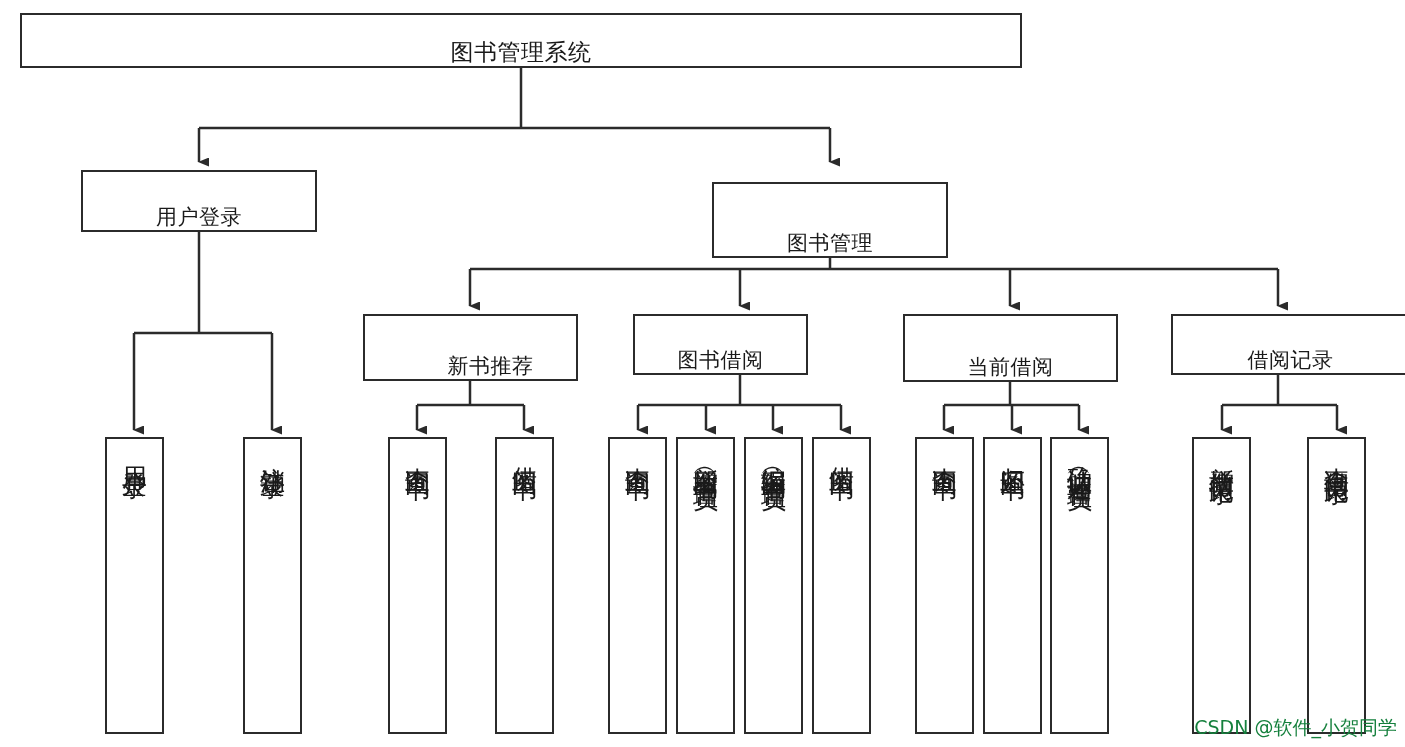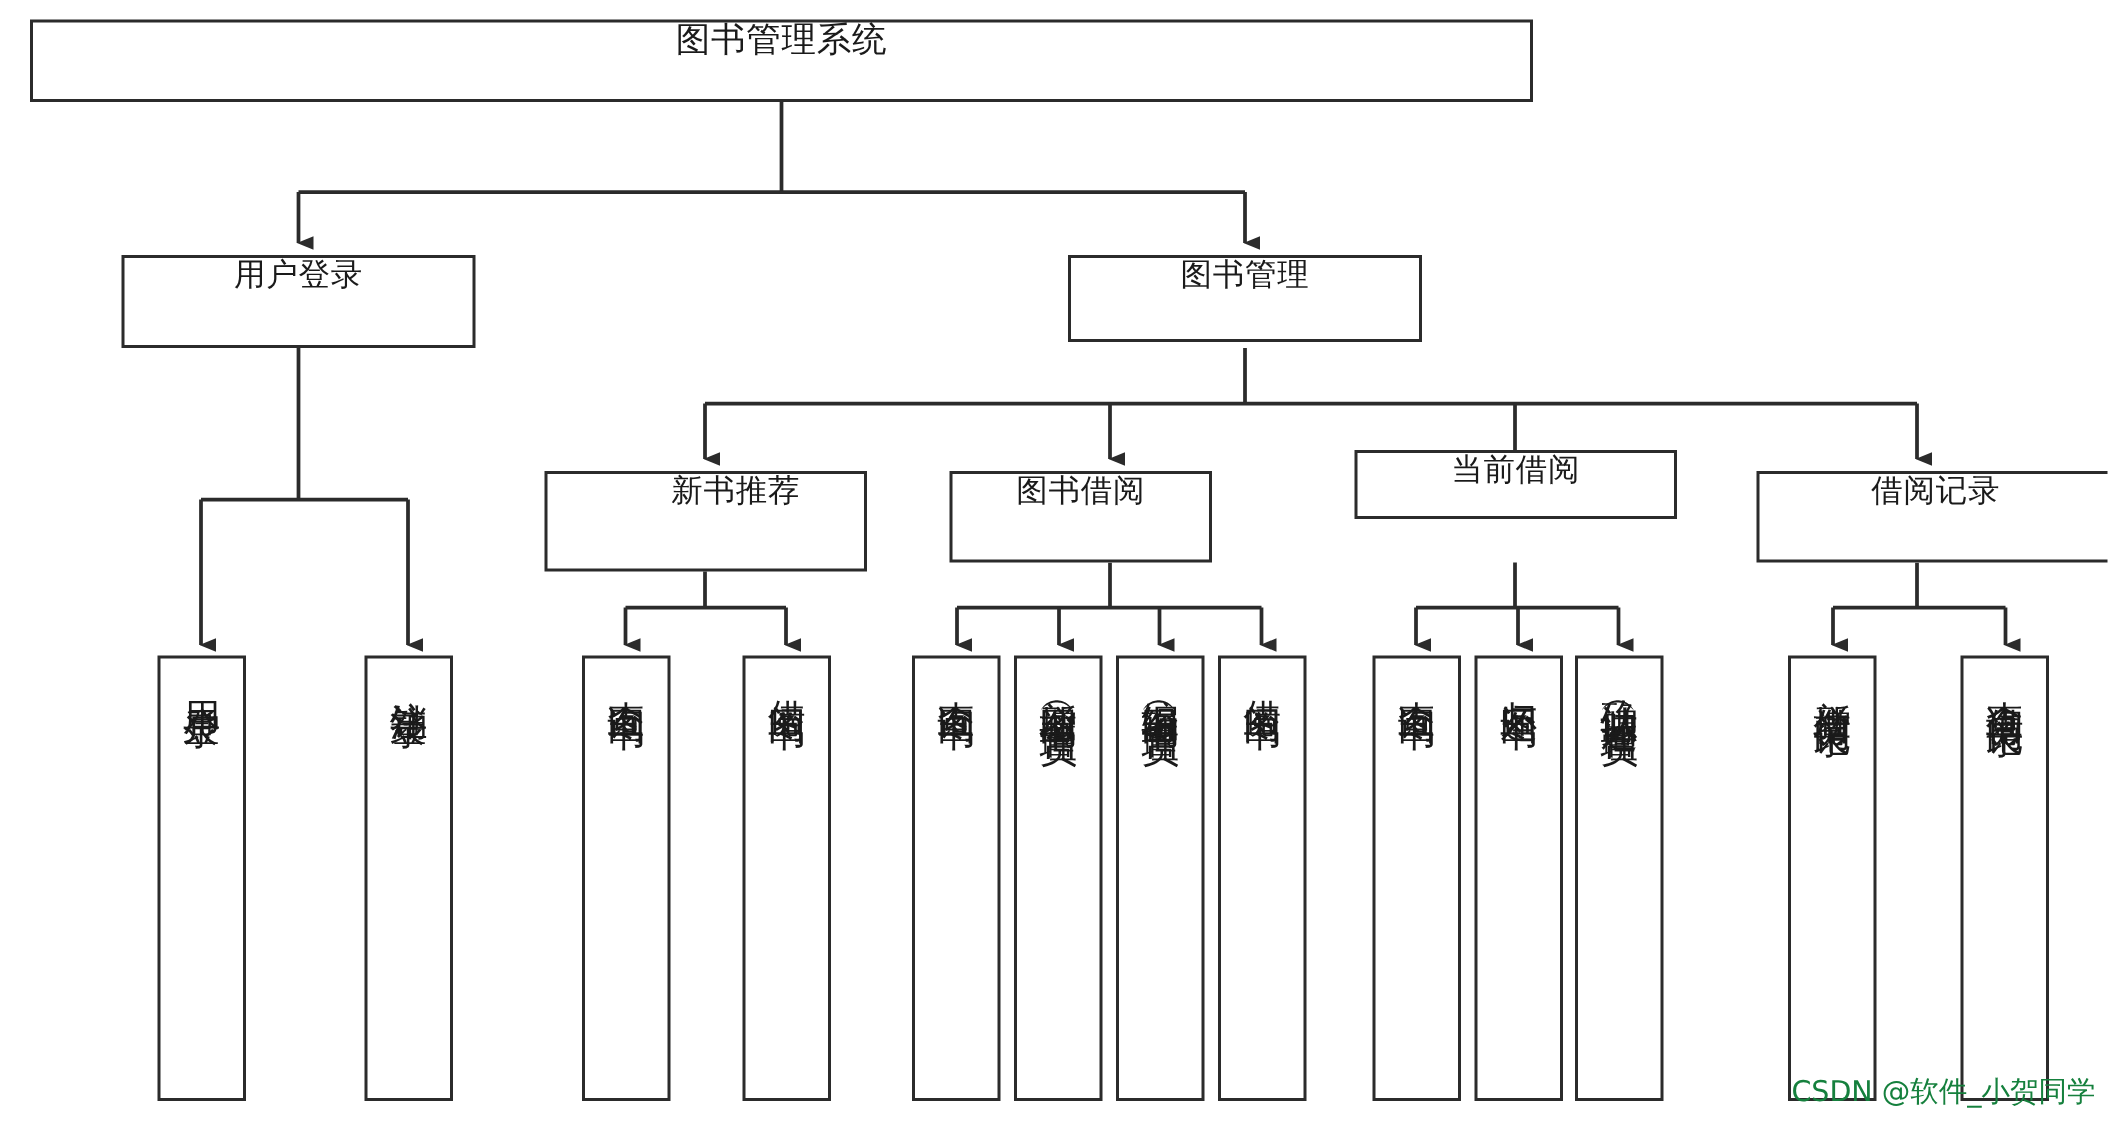--- a/index.html
+++ b/index.html
@@ -10,21 +10,21 @@
     overflow:hidden;
     position:relative;
   }
   #canvas{position:absolute;left:0;top:0;width:1405px;height:747px;}
   .node{
     position:absolute;
     box-sizing:border-box;
     border:2.5px solid #2b2b2b;
     background:#ffffff;
     display:flex;
-    align-items:flex-start;
+    align-items:flex-end;
     justify-content:center;
     color:#1a1a1a;
     z-index:3;
   }
   .node .lbl{
     display:block;
     text-align:center;
     line-height:1.12;
     letter-spacing:0.5px;
   }
@@ -112,31 +112,31 @@
     </g>
   </svg>
 
   <div class="node h-node" id="root" style="left:20px;top:13px;width:1002px;height:55px;">
     <span class="lbl">图书管理系统</span>
   </div>
 
   <div class="node h-node" style="left:81px;top:170px;width:236px;height:62px;">
     <span class="lbl">用户登录</span>
   </div>
-  <div class="node h-node" style="left:712px;top:170px;width:236px;height:58px;">
+  <div class="node h-node" style="left:712px;top:182px;width:236px;height:76px;">
     <span class="lbl">图书管理</span>
   </div>
 
   <div class="node h-node" style="left:363px;top:314px;width:215px;height:67px;padding-left:40px;">
     <span class="lbl">新书推荐</span>
   </div>
   <div class="node h-node" style="left:633px;top:314px;width:175px;height:61px;">
     <span class="lbl">图书借阅</span>
   </div>
-  <div class="node h-node" style="left:903px;top:300px;width:215px;height:46px;">
+  <div class="node h-node" style="left:903px;top:314px;width:215px;height:68px;">
     <span class="lbl">当前借阅</span>
   </div>
   <div class="node h-node" style="left:1171px;top:314px;width:239px;height:61px;">
     <span class="lbl">借阅记录</span>
   </div>
 
   <div class="node v-node" style="left:105px;top:437px;width:59px;height:297px;">
     <span class="lbl">用户登录</span>
   </div>
   <div class="node v-node" style="left:243px;top:437px;width:59px;height:297px;">

